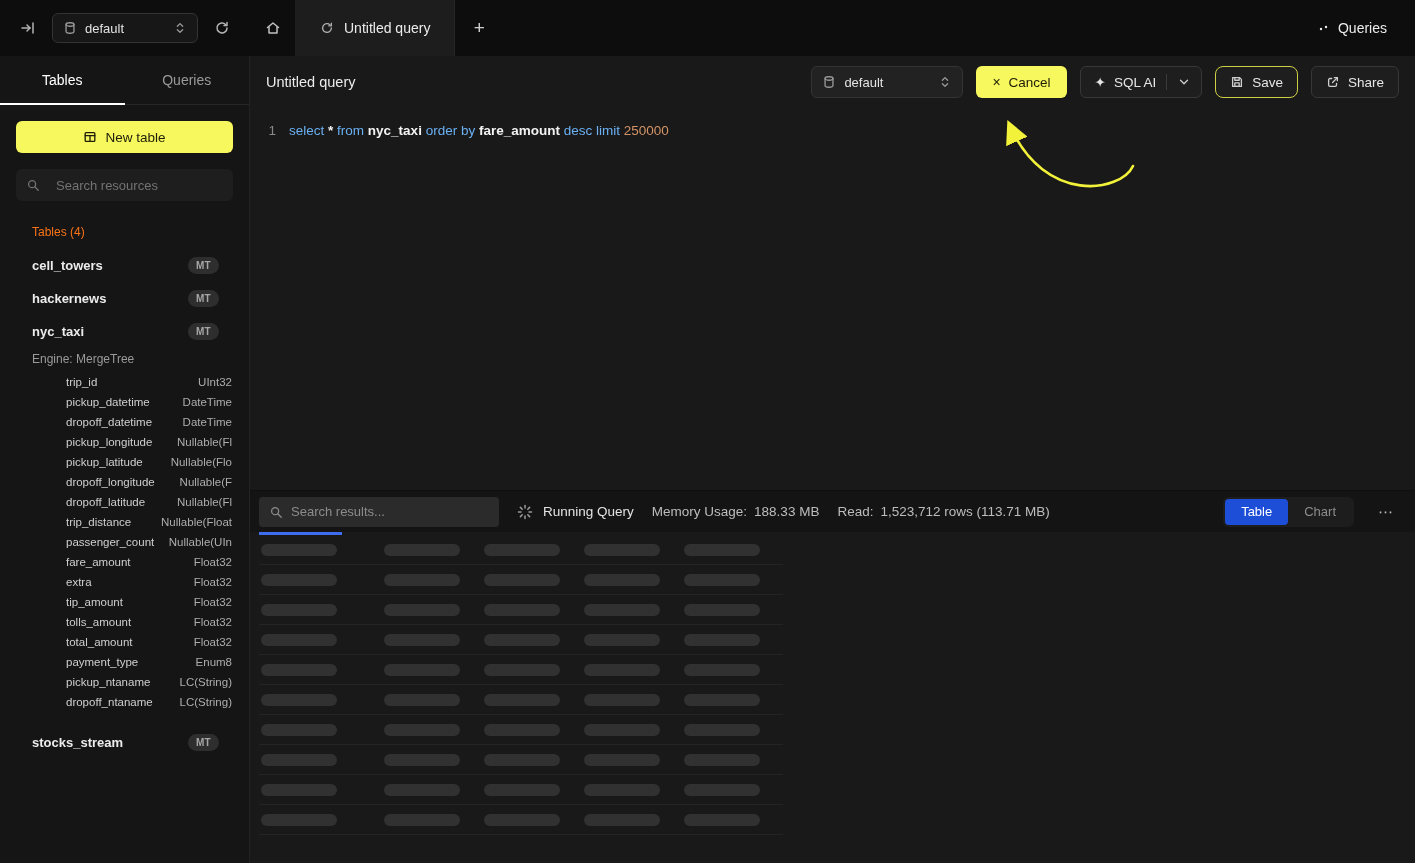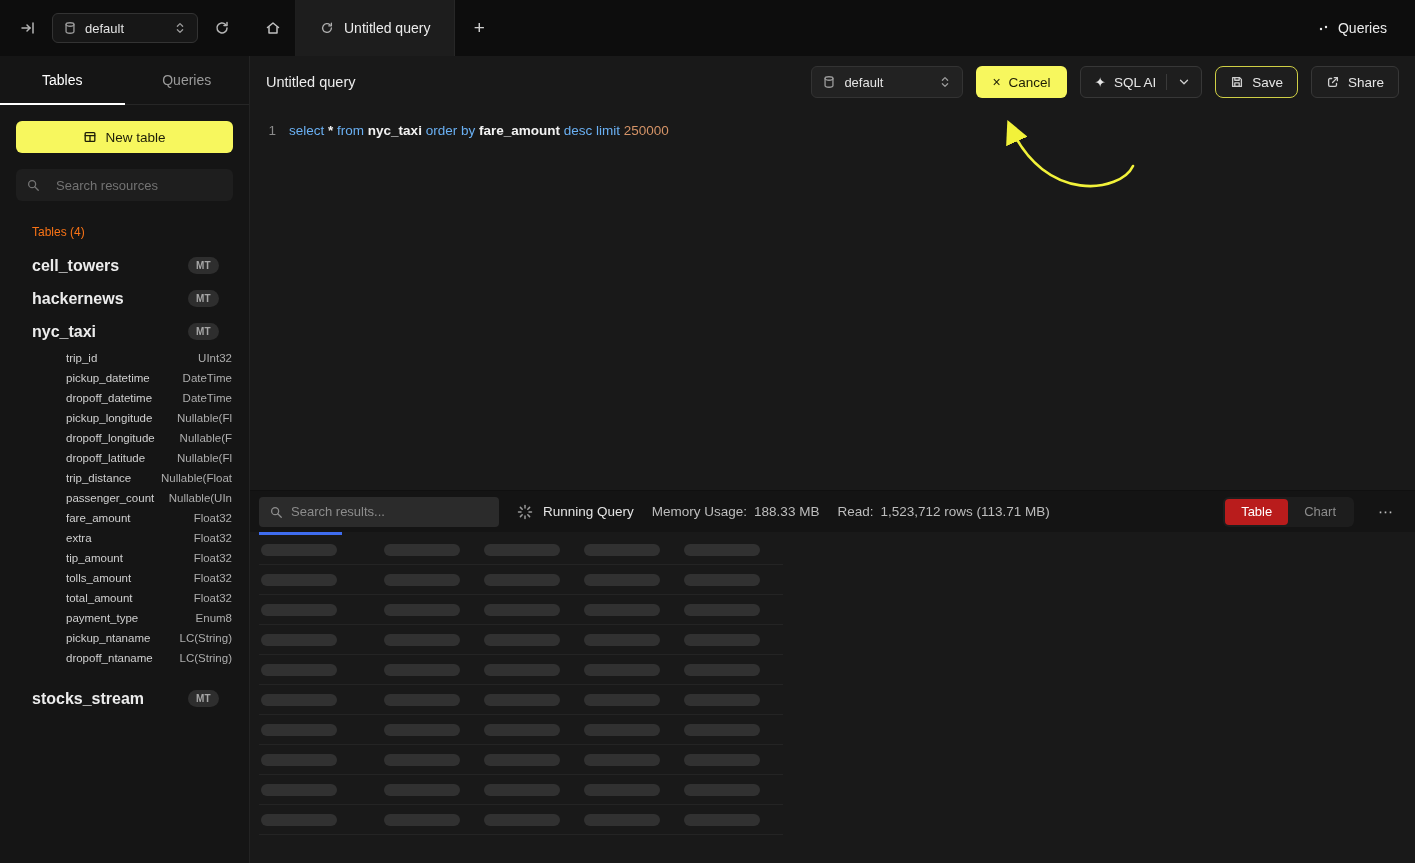--- a/index.html
+++ b/index.html
@@ -38,21 +38,21 @@
   .side-tabs{height:49px;display:flex;border-bottom:1px solid #262626;}
   .side-tab{flex:1;display:flex;align-items:center;justify-content:center;font-size:14px;color:#9a9a9a;position:relative;background:transparent;border:0;cursor:pointer;}
   .side-tab.active{color:#fff;font-weight:400;}
   .side-tab.active::after{content:"";position:absolute;bottom:-1px;left:0;right:0;height:2px;background:#fff;}
   .new-table{margin:16px;height:32px;width:calc(100% - 32px);background:var(--accent-yellow);border:0;border-radius:6px;display:flex;align-items:center;justify-content:center;gap:8px;color:#1d1d08;font-size:13.5px;font-weight:500;cursor:pointer;}
   .search-box{margin:0 16px 16px;height:32px;background:#1e1e1e;border-radius:6px;display:flex;align-items:center;gap:16px;padding:0 10px;color:#737373;}
   .search-box input{flex:1;background:transparent;border:0;outline:0;color:#ddd;font-size:13px;min-width:0;}
   .search-box input::placeholder{color:#737373;}
   .section-label{padding:8px 16px 10px 32px;font-size:12px;color:#f97316;}
   .table-row{height:33px;display:flex;align-items:center;justify-content:space-between;padding:0 30px 0 32px;cursor:pointer;}
-  .tname{font-size:16px;font-weight:600;color:#ececec;}
+  .tname{font-size:13px;font-weight:600;color:#ececec;}
   .badge{background:#2e2e2e;color:#a6a6a6;font-size:10px;font-weight:700;padding:3px 8px;border-radius:9px;letter-spacing:.3px;}
   .engine{padding:4px 16px 6px 32px;font-size:12px;color:#9a9a9a;}
   .cols{padding-bottom:14px;}
   .col-row{height:20px;display:flex;align-items:center;justify-content:space-between;padding:0 17px 0 32px;font-family:"DejaVu Sans Mono",monospace;font-size:11.5px;margin-left:34px;}
   .cname{color:#cfcfcf;}
   .ctype{color:#adadad;}
 
   
   .main{position:absolute;top:56px;left:250px;right:0;bottom:0;display:flex;flex-direction:column;background:#191919;}
   .query-header{height:52px;display:flex;align-items:center;padding:0 16px;gap:13px;flex:none;}
@@ -80,21 +80,21 @@
   .results{flex:1;display:flex;flex-direction:column;min-height:0;}
   .results-header{height:42px;flex:none;display:flex;align-items:center;gap:18px;padding:0 16px 0 9px;background:#141414;border-top:1px solid #101010;}
   .results-search{width:240px;height:30px;flex:none;background:#2b2b2b;border-radius:4px;display:flex;align-items:center;gap:8px;padding:0 10px;color:#8c8c8c;}
   .results-search input{flex:1;background:transparent;border:0;outline:0;color:#f9a8d4;font-size:13px;min-width:0;}
   .results-search input::placeholder{color:#8c8c8c;}
   .status{display:flex;align-items:center;gap:10px;color:#e3e3e3;font-size:13.5px;}
   .spinner{color:#9a9a9a;}
   .metric{color:#bdbdbd;font-size:13.5px;display:flex;gap:7px;white-space:nowrap;}
   .view-toggle{margin-left:auto;background:#1d1d1d;border-radius:6px;padding:2px;display:flex;}
   .view-btn{height:26px;padding:0 16px;border:0;border-radius:4px;font-size:13px;color:#8c8c8c;background:transparent;display:flex;align-items:center;cursor:pointer;}
-  .view-btn.active{background:#b91c1c;color:#fff;}
+  .view-btn.active{background:#1d4ed8;color:#fff;}
   .ellipsis-btn{background:transparent;border:0;color:#bdbdbd;font-size:15px;padding:0 6px;cursor:pointer;}
   .progress-track{height:3px;flex:none;position:relative;background:transparent;}
   .progress-fill{position:absolute;left:9px;top:0;height:3px;width:83px;background:var(--progress-blue);}
   .skeleton{margin-left:9px;width:524px;}
   .sk-row{height:30px;display:flex;align-items:center;border-bottom:1px solid #242424;padding-left:2px;}
   .sk-pill{width:76px;height:12px;border-radius:6px;background:#313131;flex:none;}
   .sk-pill + .sk-pill{margin-left:24px;}
   .sk-pill:nth-child(2){margin-left:47px;}
 
   
@@ -216,36 +216,41 @@
           <span class="badge">MT</span>
         </div>
         <div class="table-row">
           <span class="tname">hackernews</span>
           <span class="badge">MT</span>
         </div>
         <div class="table-row">
           <span class="tname">nyc_taxi</span>
           <span class="badge">MT</span>
         </div>
+        <div class="engine">Engine: MergeTree</div>
         <div class="cols">
           <div class="col-row">
             <span class="cname">trip_id</span>
             <span class="ctype">UInt32</span>
           </div>
           <div class="col-row">
             <span class="cname">pickup_datetime</span>
             <span class="ctype">DateTime</span>
           </div>
           <div class="col-row">
             <span class="cname">dropoff_datetime</span>
             <span class="ctype">DateTime</span>
           </div>
           <div class="col-row">
             <span class="cname">pickup_longitude</span>
             <span class="ctype">Nullable(Fl</span>
+          </div>
+          <div class="col-row">
+            <span class="cname">pickup_latitude</span>
+            <span class="ctype">Nullable(Flo</span>
           </div>
           <div class="col-row">
             <span class="cname">dropoff_longitude</span>
             <span class="ctype">Nullable(F</span>
           </div>
           <div class="col-row">
             <span class="cname">dropoff_latitude</span>
             <span class="ctype">Nullable(Fl</span>
           </div>
           <div class="col-row">

